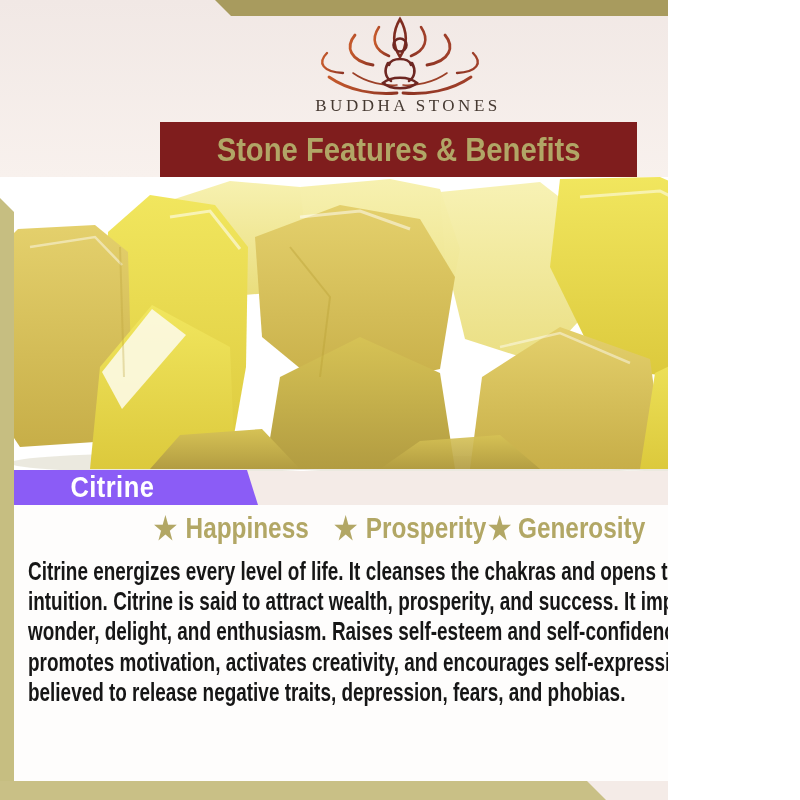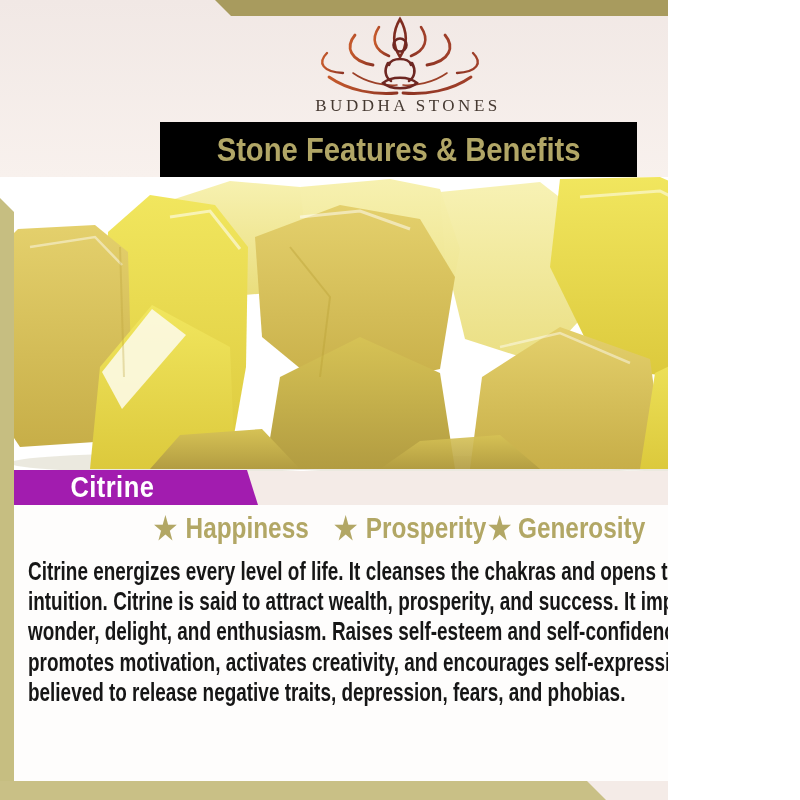--- a/index.html
+++ b/index.html
@@ -38,35 +38,35 @@
   .logo{position:absolute;left:305px;top:14px;width:190px;height:82px;}
   .brand-name{
     position:absolute;left:0;top:96px;width:800px;
     text-align:center;transform:translateX(8px);
     font-family:"Liberation Serif",serif;
     font-size:17px;letter-spacing:3.5px;color:#453931;font-weight:400;
   }
   
   .title-banner{
     position:absolute;left:160px;top:122px;width:477px;height:55px;
-    background:#000000;display:flex;align-items:center;justify-content:center;
+    background:#7f1d1d;display:flex;align-items:center;justify-content:center;
   }
   .title-banner .txt{
     font-size:34px;font-weight:700;color:#b1a666;white-space:nowrap;
     display:inline-block;transform:scaleX(0.86);letter-spacing:0px;
   }
   
   .photo{position:absolute;left:0;top:177px;width:800px;height:294px;background:#fff;}
   .photo svg{display:block;width:800px;height:294px;}
   
   .content-white{position:absolute;left:0;top:505px;width:782px;height:276px;background:#fefdfc;}
   
   .citrine-banner{
     position:absolute;left:0;top:470px;width:258px;height:35px;
-    background:#a21caf;
+    background:#8b5cf6;
     clip-path:polygon(0 0,247px 0,258px 35px,0 35px);
     display:flex;align-items:center;
   }
   .citrine-banner .txt{
     padding-left:80px;color:#ffffff;font-weight:700;font-size:29px;
     display:inline-block;transform:scaleX(0.88);transform-origin:0 50%;
     letter-spacing:0.5px;white-space:nowrap;
   }
   
   .traits-row{

